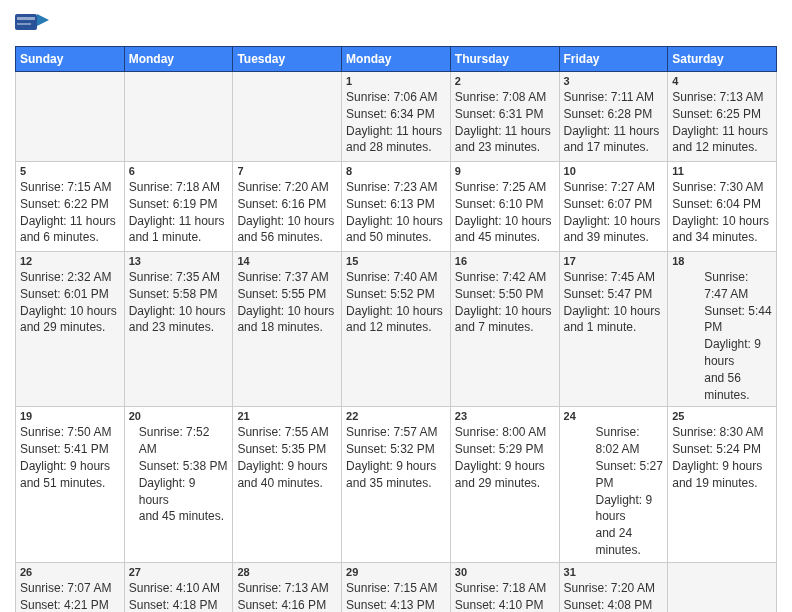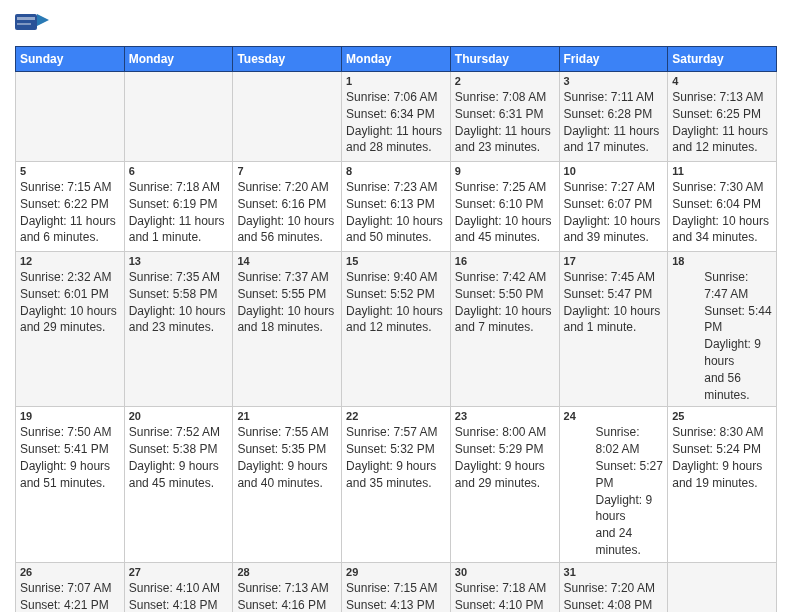--- a/index.html
+++ b/index.html
@@ -227,21 +227,21 @@
         </td>
         <td>
           <span class="day-number">14</span>
           <div class="day-info" style="white-space: pre-line;">Sunrise: 7:37 AM
 Sunset: 5:55 PM
 Daylight: 10 hours
 and 18 minutes.</div>
         </td>
         <td>
           <span class="day-number">15</span>
-          <div class="day-info" style="white-space: pre-line;">Sunrise: 9:40 AM
+          <div class="day-info" style="white-space: pre-line;">Sunrise: 7:40 AM
 Sunset: 5:52 PM
 Daylight: 10 hours
 and 12 minutes.</div>
         </td>
         <td>
           <span class="day-number">16</span>
           <div class="day-info" style="white-space: pre-line;">Sunrise: 7:42 AM
 Sunset: 5:50 PM
 Daylight: 10 hours
 and 7 minutes.</div>
@@ -264,21 +264,21 @@
       <tr>
         <td>
           <span class="day-number">19</span>
           <div class="day-info" style="white-space: pre-line;">Sunrise: 7:50 AM
 Sunset: 5:41 PM
 Daylight: 9 hours
 and 51 minutes.</div>
         </td>
         <td>
           <span class="day-number">20</span>
-          <div class="day-info" style="white-space: pre-line;">Sunrise: 7:52 AM
+          <div class="day-info" style="white-space: pre-line; margin-left: 10px;">Sunrise: 7:52 AM
 Sunset: 5:38 PM
 Daylight: 9 hours
 and 45 minutes.</div>
         </td>
         <td>
           <span class="day-number">21</span>
           <div class="day-info" style="white-space: pre-line;">Sunrise: 7:55 AM
 Sunset: 5:35 PM
 Daylight: 9 hours
 and 40 minutes.</div>

